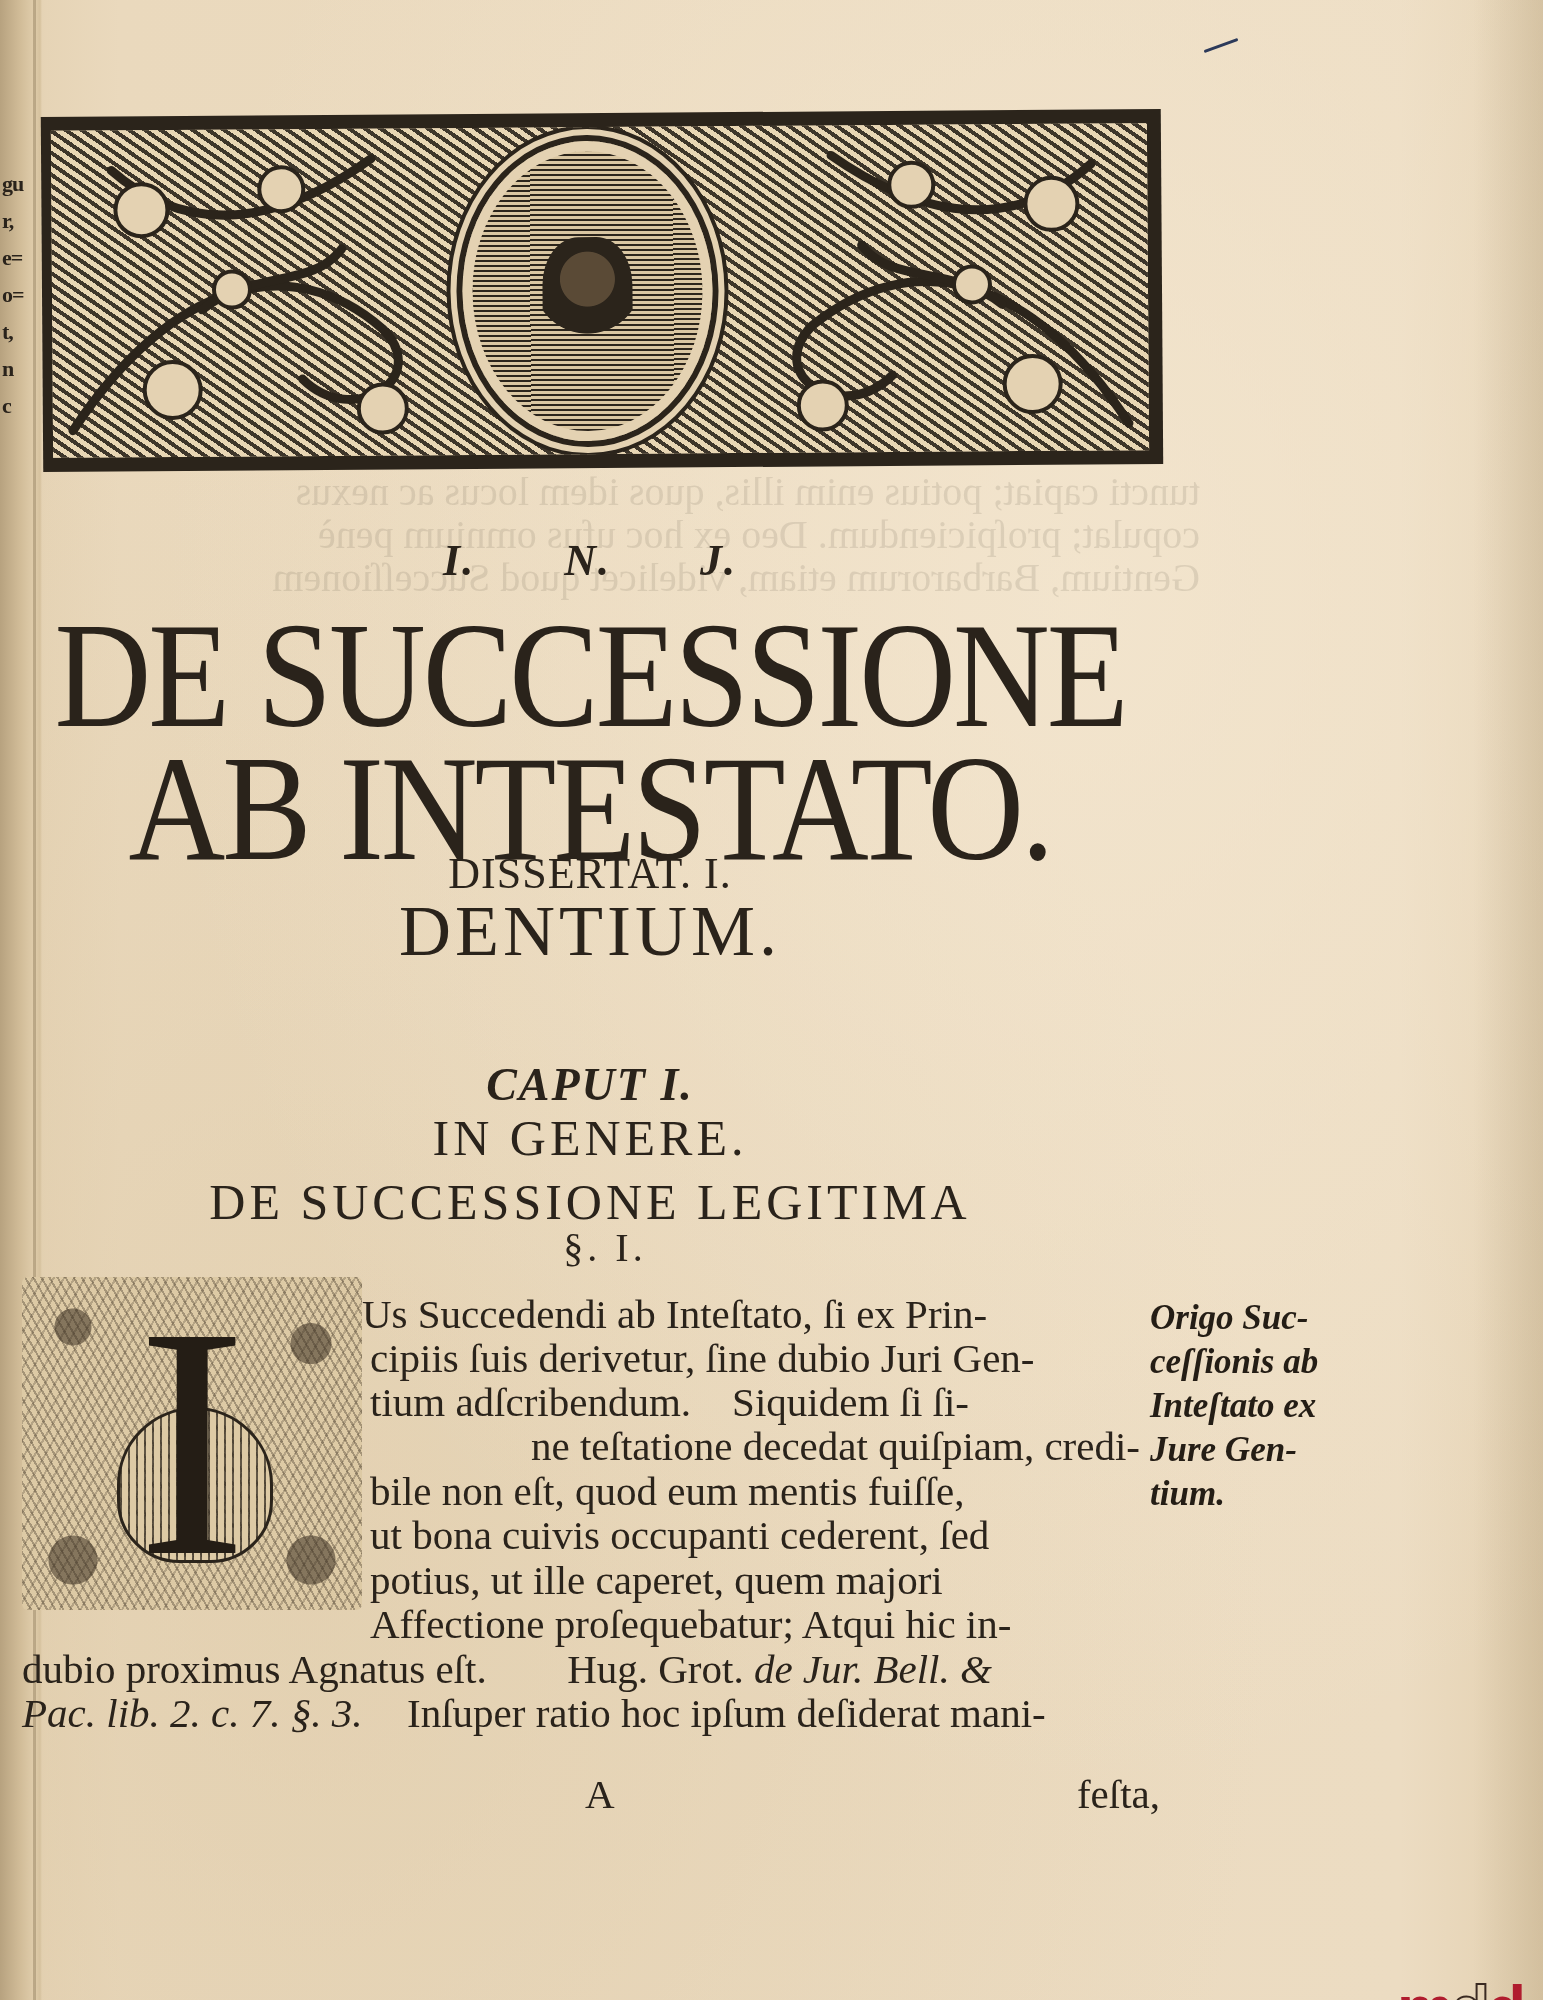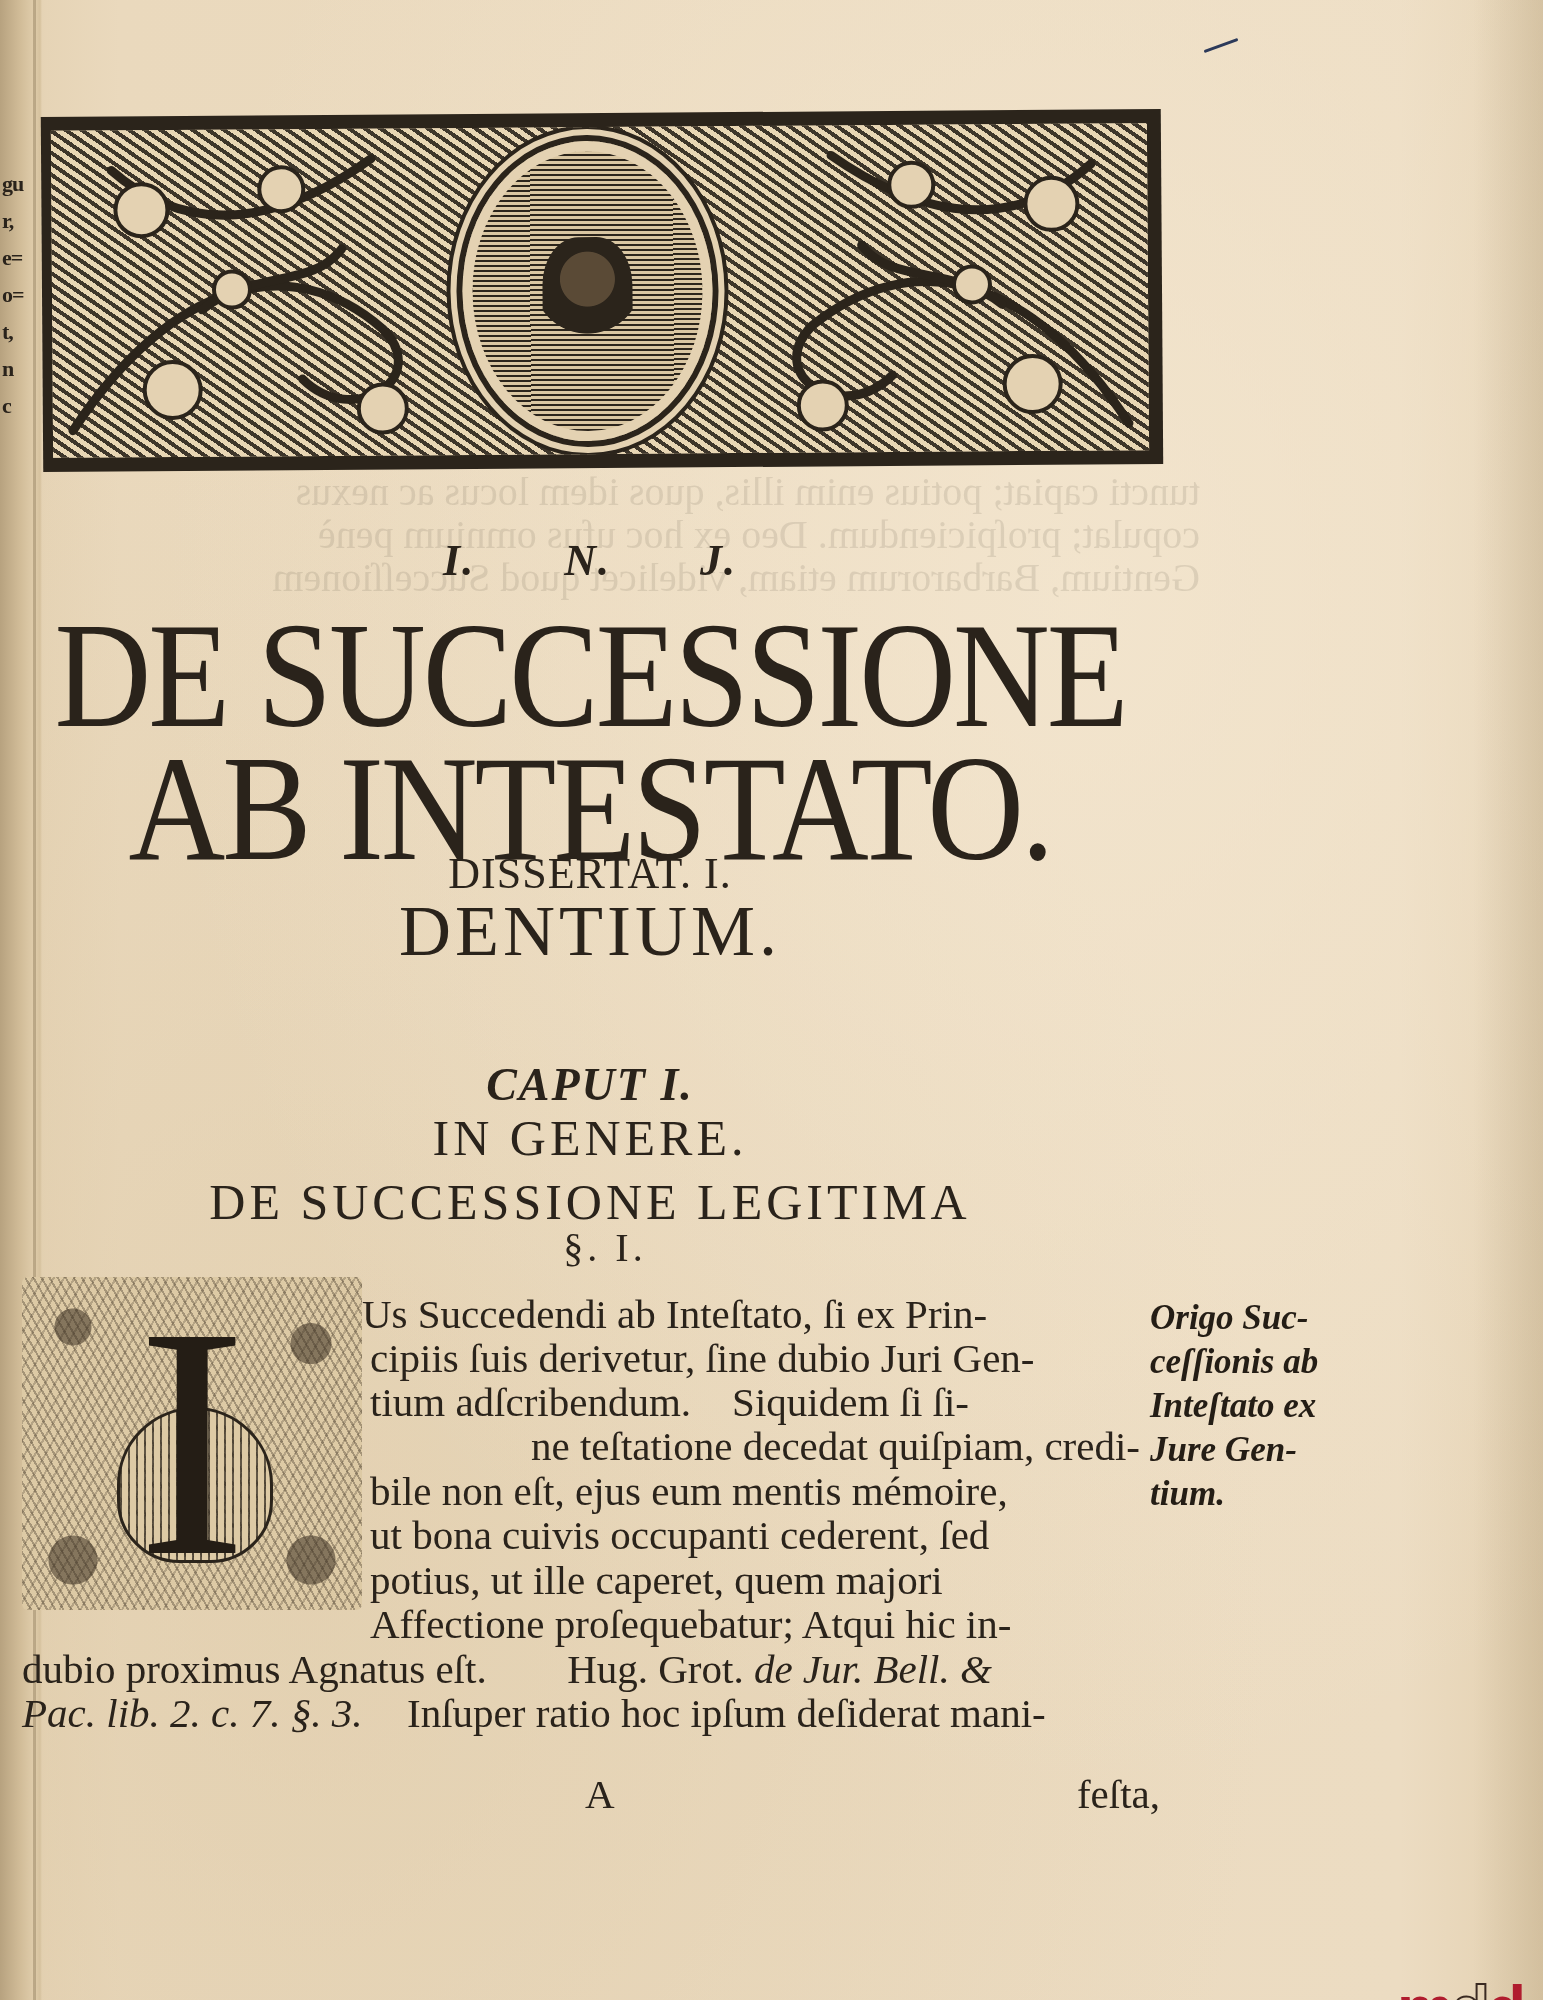--- a/index.html
+++ b/index.html
@@ -224,21 +224,21 @@
 <div class="dropcap">
   <div class="dropcap-vase"></div>
   <div class="dropcap-letter">I</div>
 </div>
 
 <div class="body-text">
   <div class="line" style="left:362px; top:1292px; width:788px;">Us Succedendi ab Inteſtato, ſi ex Prin-</div>
   <div class="line" style="left:370px; top:1336px; width:780px;">cipiis ſuis derivetur, ſine dubio Juri Gen-</div>
   <div class="line" style="left:370px; top:1380px; width:780px; white-space:pre;">tium adſcribendum.    Siquidem ſi ſi-</div>
   <div class="line" style="left:360px; top:1424px; width:780px;text-align:right;">ne teſtatione decedat quiſpiam, credi-</div>
-  <div class="line" style="left:370px; top:1469px; width:780px;">bile non eſt, ejus eum mentis mémoire,</div>
+  <div class="line" style="left:370px; top:1469px; width:780px;">bile non eſt, quod eum mentis fuiſſe,</div>
   <div class="line" style="left:370px; top:1513px; width:780px;">ut bona cuivis occupanti cederent, ſed</div>
   <div class="line" style="left:370px; top:1558px; width:780px;">potius, ut ille caperet, quem majori</div>
   <div class="line" style="left:370px; top:1602px; width:780px;">Affectione proſequebatur; Atqui hic in-</div>
   <div class="line" style="left:22px; top:1647px; width:1128px;">
     <span>dubio proximus Agnatus eſt.</span>
     <span style="display:inline-block; width:60px;"></span>
     <span>Hug. Grot.</span>
     <span class="i">de Jur. Bell. &amp;</span>
   </div>
   <div class="line" style="left:22px; top:1691px; width:1128px;">

